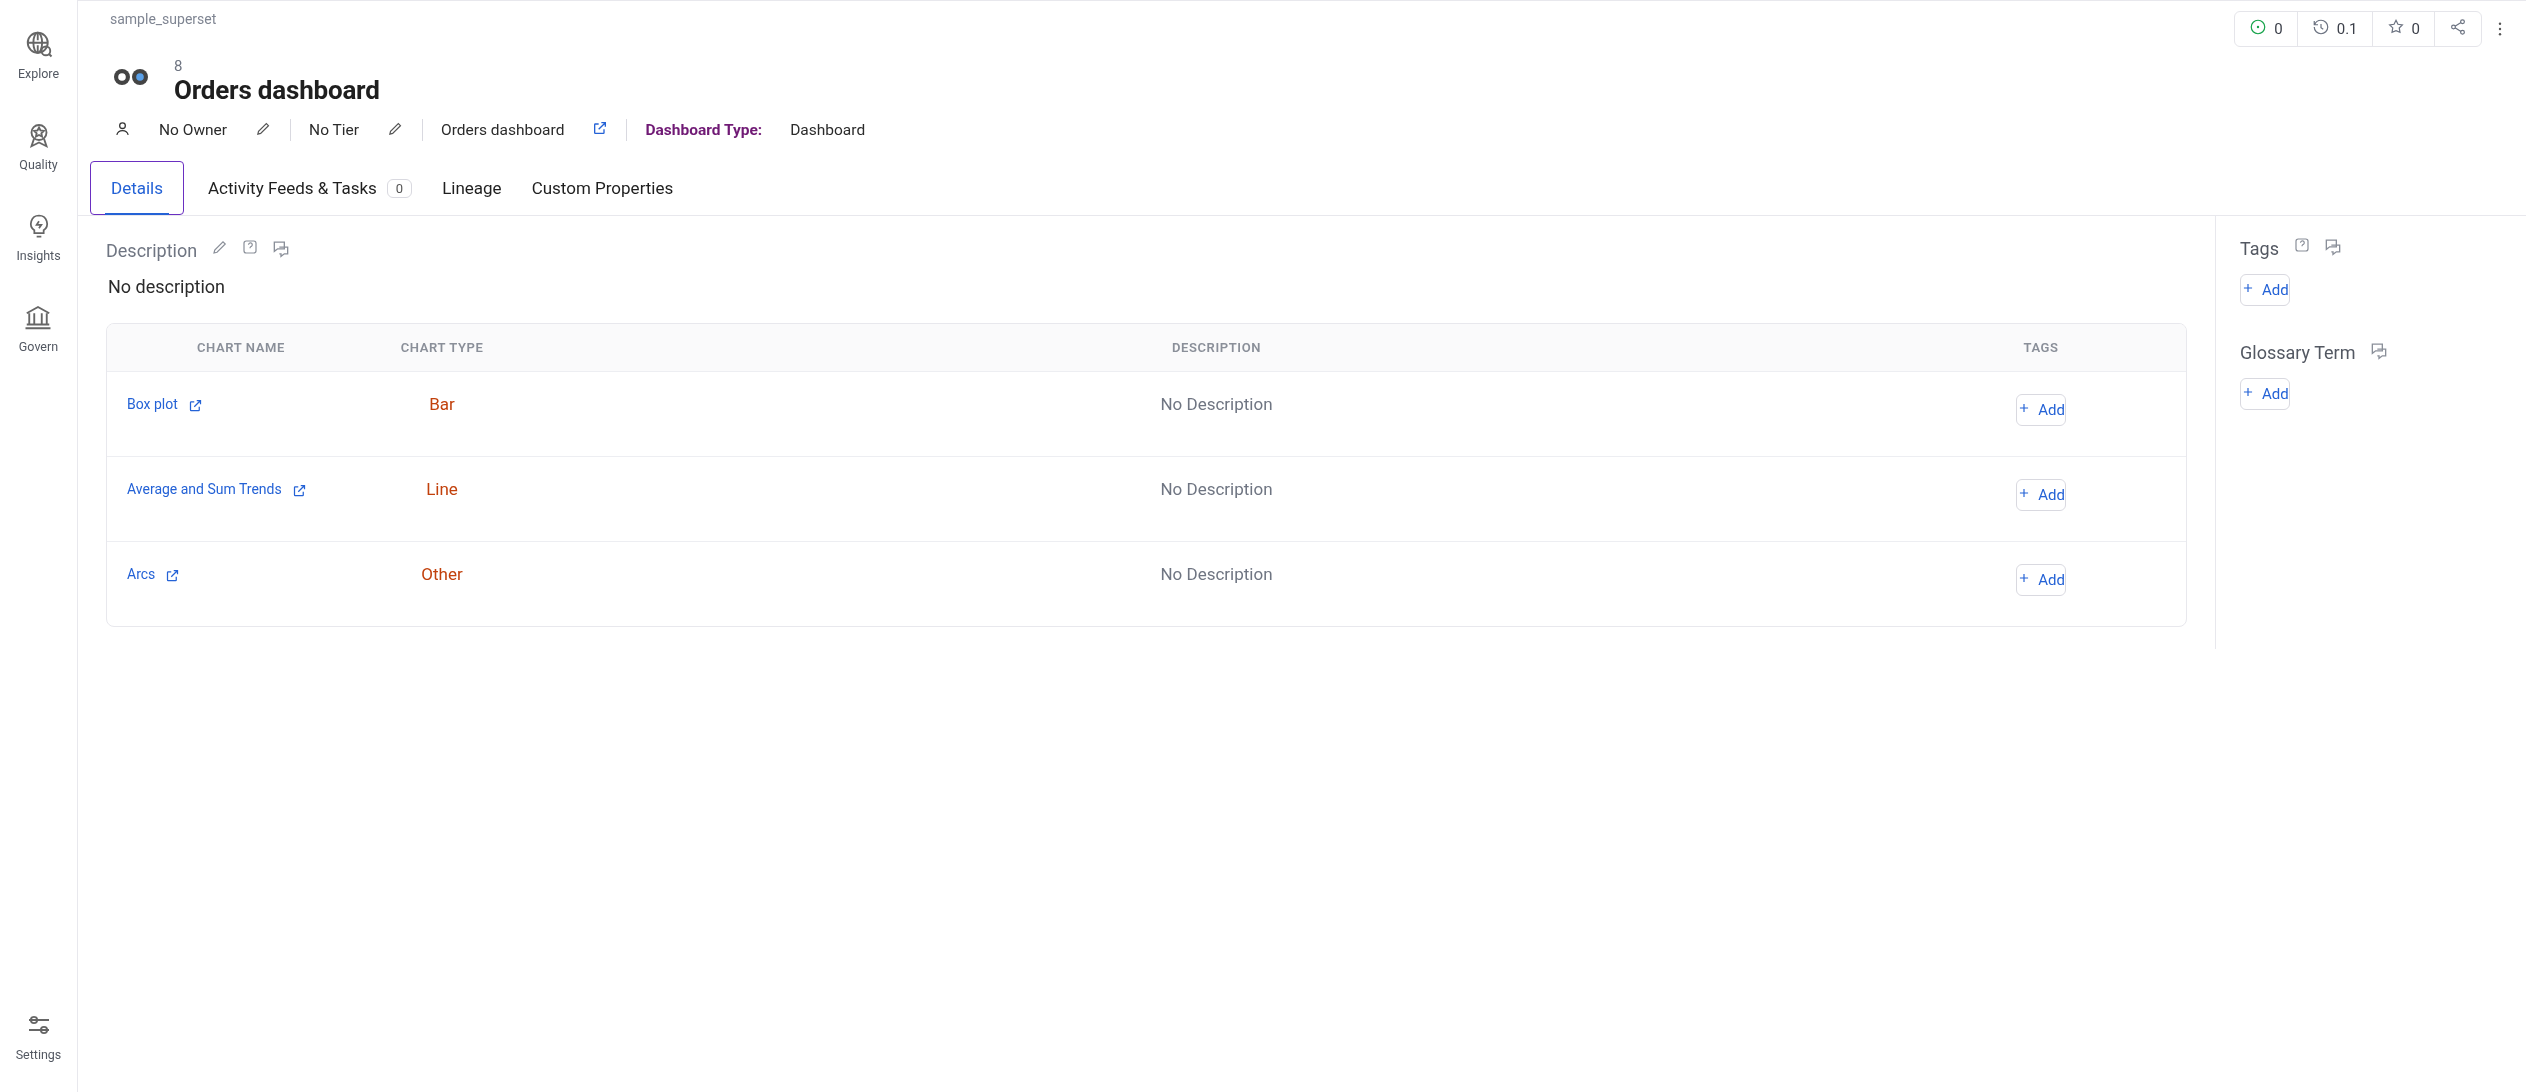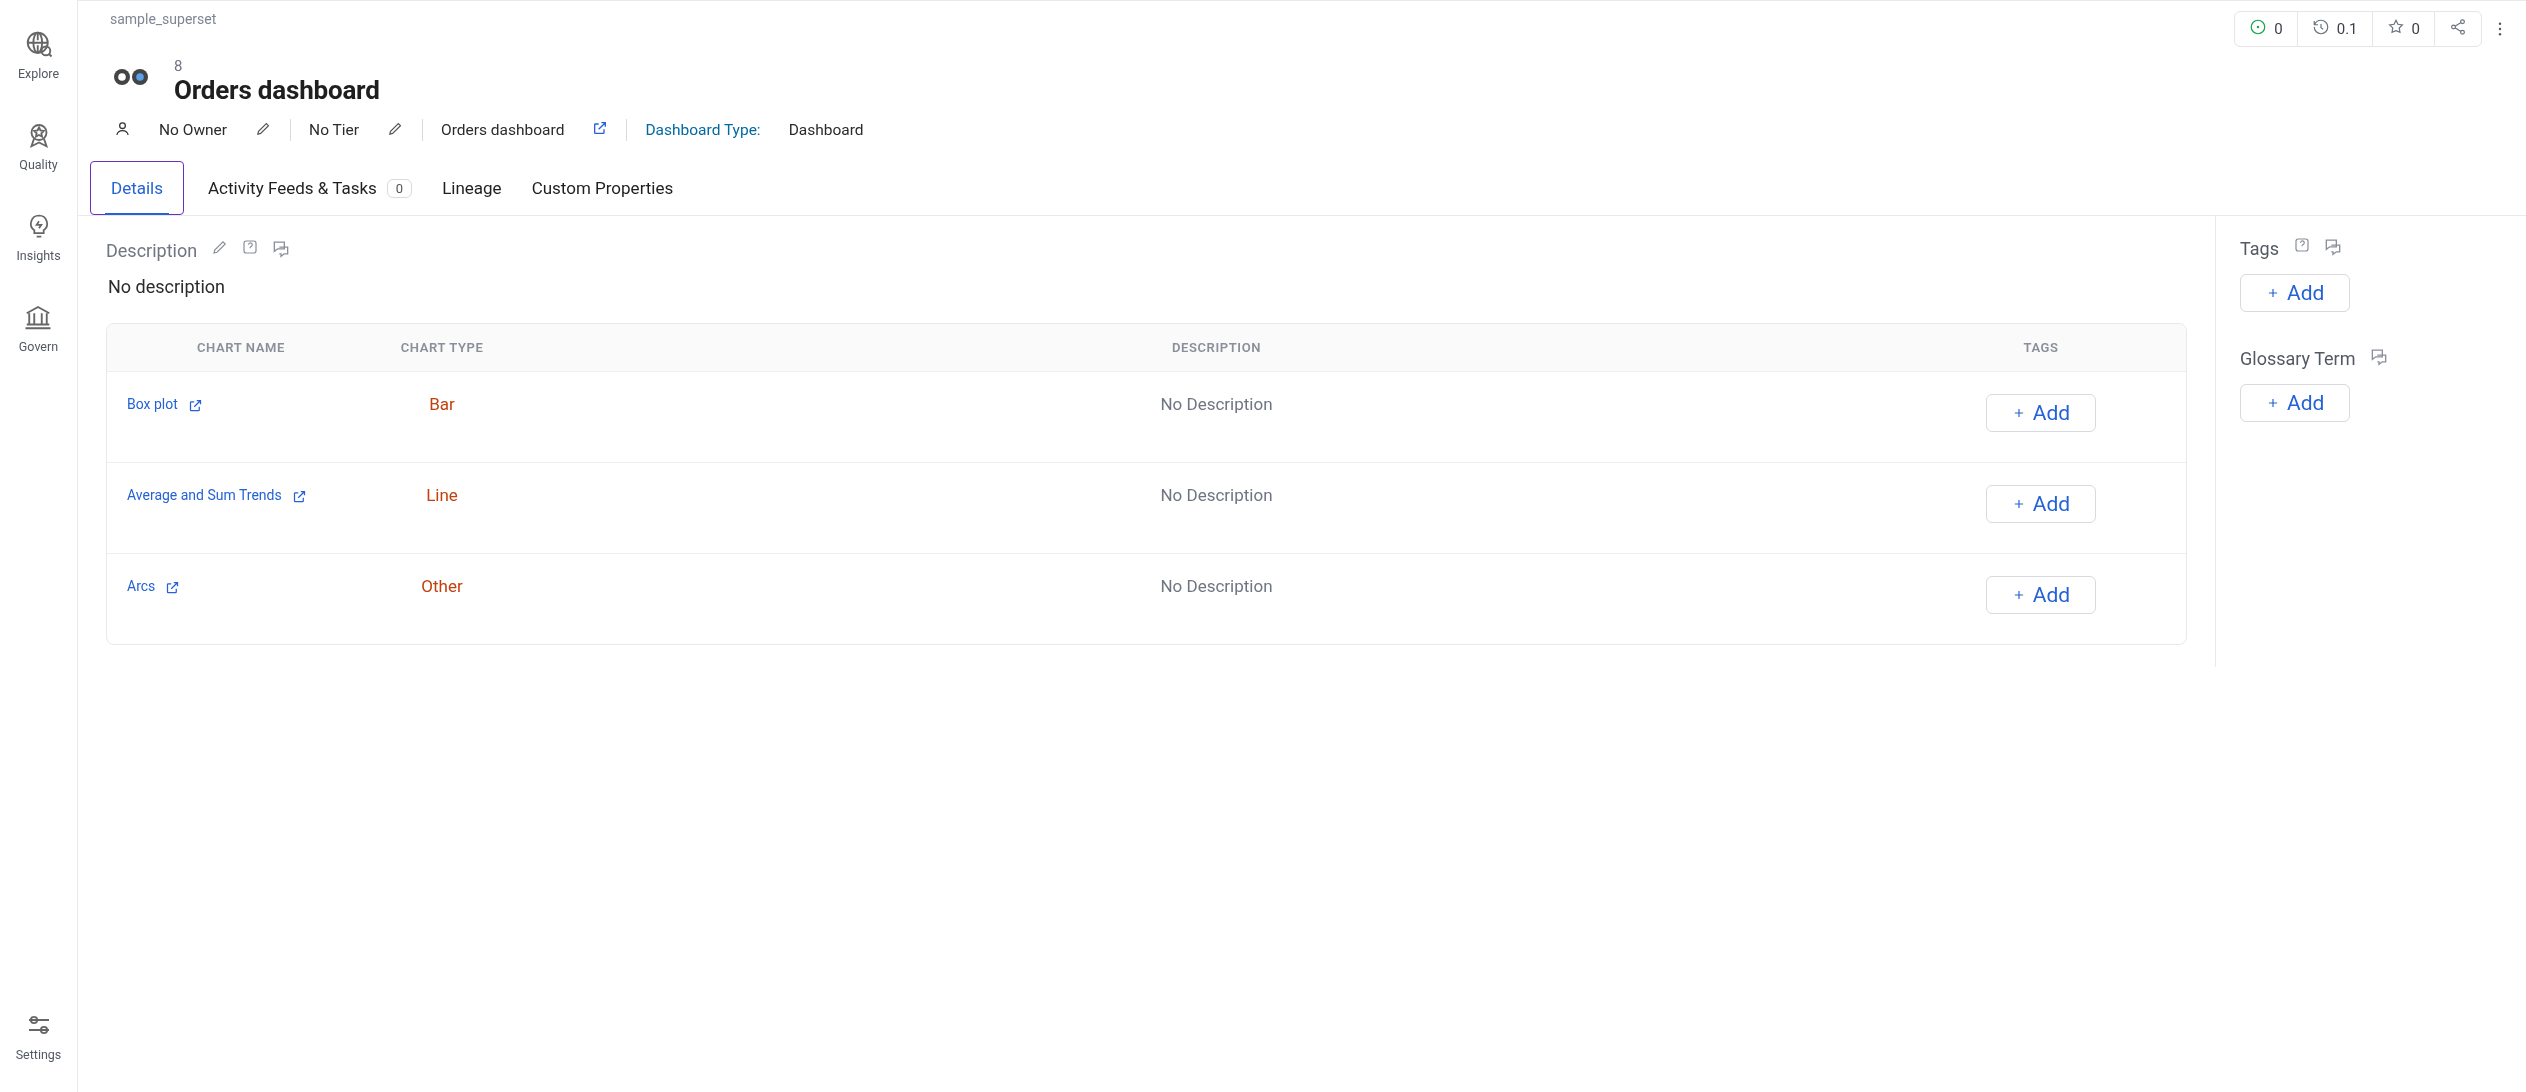--- a/index.html
+++ b/index.html
@@ -30,21 +30,21 @@
 .logo-circle { width: 46px; }
 .title-text .id-line { font-size: 15px; color:#6f7582; }
 .title-text h1 { font-size: 26px; font-weight: 700; color:#1f1f1f; letter-spacing: -.2px; }
 
 
 .header-meta { display:flex; align-items:center; gap: 18px; padding: 6px 36px 20px; font-size: 15.5px; }
 .header-meta .chip { display:flex; align-items:center; gap:28px; color:#2b2b2b; }
 .header-meta .editp { cursor:pointer; }
 .header-meta .divider { width:1px; height:22px; background:#d9d9e0; }
 .link-blue { color:#2462d6; }
-.muted { color:#0369a1; }
+.muted { color:#701a75;font-weight:bold; }
 
 
 .tabs { display:flex; border-bottom:1px solid #e8e8ed; padding-left:12px; gap: 18px; align-items:center; }
 .tab { padding: 16px 6px; font-size:17px; color:#1f1f1f; cursor:pointer; position:relative; display:flex; align-items:center; gap:10px;}
 .tab.active { color:#2462d6; }
 .tab.active::after { content:""; position:absolute; left:0; right:0; bottom:-1px; height:2px; background:#2462d6; }
 .tab .pill { border:1px solid #d9d9e0; border-radius:6px; font-size:13px; padding:1px 8px; color:#555; background:#fff;}
 .tab-highlight { border:1.5px solid #6a2fc1; border-radius:4px; padding: 0 14px; }
 
 
@@ -65,21 +65,21 @@
 .cdesc { flex:1; }
 .ctags { width: 250px; }
 
 .trow { display:flex; align-items:flex-start; padding: 22px 20px 30px; border-top:1px solid #edeef2; }
 .trow .cname { color:#2462d6; font-size:14px; display:flex; align-items:flex-start; gap:10px; }
 .trow .cname .nm { cursor:pointer; line-height:1.45; }
 .trow .ext-ic { margin-top:4px; }
 .trow .ctype, .trow .cdesc { font-size:17px; color:#c2410c; }
 .trow .cdesc { color:#6f7582; }
 
-.btn-add { display:inline-flex; align-items:center; gap:7px; border:1px solid #d9d9e0; border-radius:6px; padding:6px 25px; color:#2462d6; font-size:21px; cursor:pointer; background:#fff;}
+.btn-add { display:inline-flex; align-items:center; gap:7px; border:1px solid #d9d9e0; border-radius:6px; padding:6px 0; color:#2462d6; font-size:15px; cursor:pointer; background:#fff;}
 .btn-add svg { stroke:#2462d6; stroke-width:2; fill:none;}
 
 .right-sec { margin-bottom: 34px; }
 .right-sec .sec-head { font-size: 18px; color:#535862; }
 </style>
 </head>
 <body>
 
 <div class="app">
 

